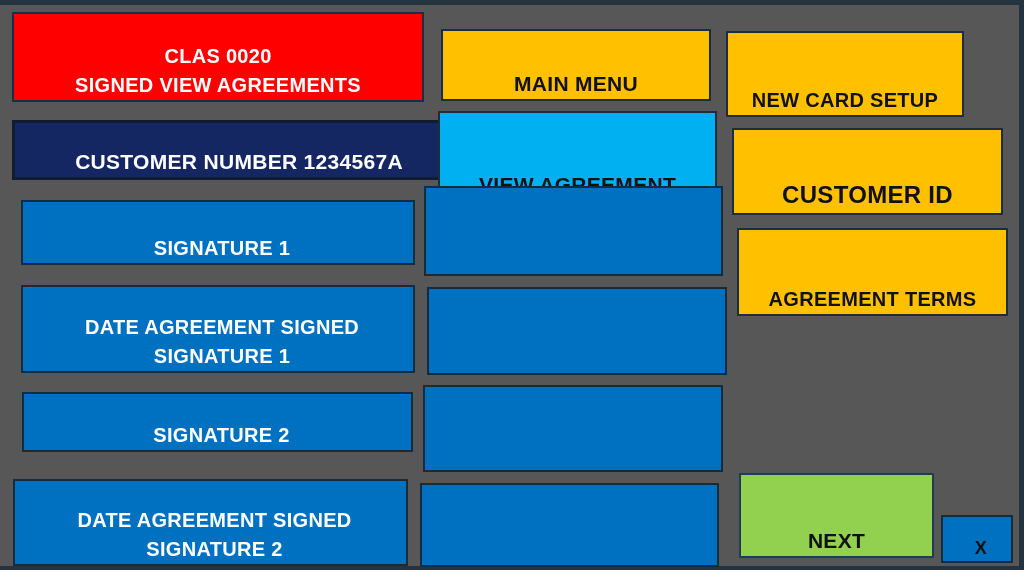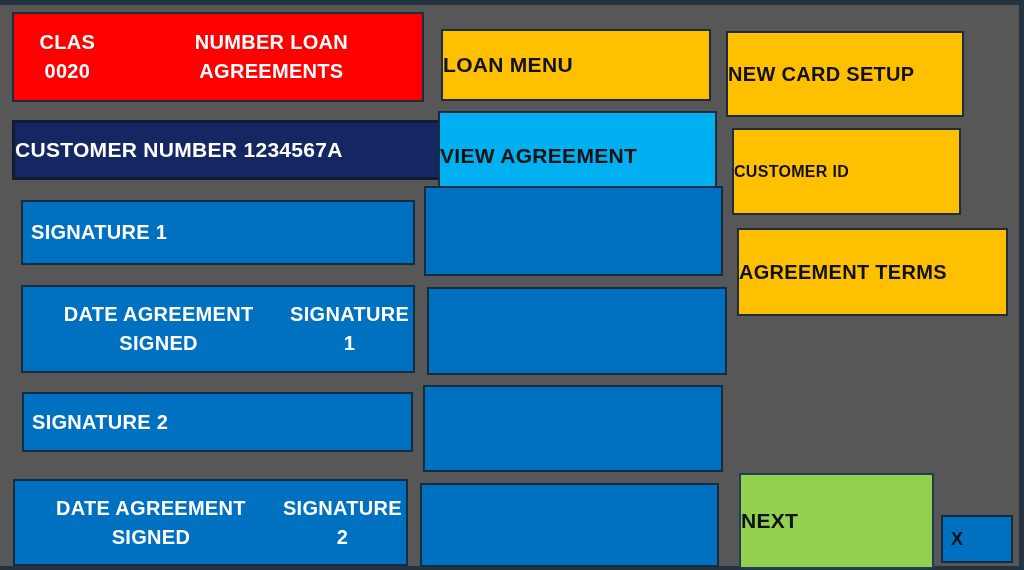--- a/index.html
+++ b/index.html
@@ -22,23 +22,23 @@
   }
   .frame-top    { left: 0; top: 0; width: 1024px; height: 5px; }
   .frame-right  { right: 0; top: 0; width: 5px; height: 570px; }
   .frame-bottom { left: 0; bottom: 0; width: 1024px; height: 4px; }
 
   .box {
     position: absolute;
     box-sizing: border-box;
     border: 2px solid #1c2e3e;
     display: flex;
-    flex-direction: row;
+    flex-direction: column;
     align-items: center;
-    justify-content: space-between;
+    justify-content: flex-end;
     text-align: center;
     letter-spacing: 0.3px;
     line-height: 1.45;
   }
   .red    { background: #fe0000; color: #ffffff; }
   .navy   { background: #152763; color: #ffffff; border-color: #101c30; }
   .blue   { background: #0070c0; color: #ffffff; border-color: #142c3d; padding-left: 8px; }
   .lblue  { background: #00b0f0; color: #111111; }
   .yellow { background: #ffc000; color: #111111; }
   .green  { background: #92d050; color: #111111; border-color: #1f3d57; }
@@ -54,39 +54,39 @@
   
   .main-menu         { left: 441px; top: 29px;  width: 270px; height: 72px; font-size: 21px; }
   .view-agreement    { left: 438px; top: 111px; width: 279px; height: 91px; font-size: 21px; }
   .value-box-1       { left: 424px; top: 186px; width: 299px; height: 90px; }
   .value-box-2       { left: 427px; top: 287px; width: 300px; height: 88px; }
   .value-box-3       { left: 423px; top: 385px; width: 300px; height: 87px; }
   .value-box-4       { left: 420px; top: 483px; width: 299px; height: 84px; }
 
   
   .new-card-setup    { left: 726px; top: 31px;  width: 238px; height: 86px; font-size: 20px; }
-  .customer-id       { left: 732px; top: 128px; width: 229px; height: 87px; font-size: 16px; }
+  .customer-id       { left: 732px; top: 128px; width: 271px; height: 87px; font-size: 24px; }
   .agreement-terms   { left: 737px; top: 228px; width: 271px; height: 88px; font-size: 20px; }
-  .next-button       { left: 739px; top: 473px; width: 195px; height: 96px; font-size: 21px; }
+  .next-button       { left: 739px; top: 473px; width: 195px; height: 85px; font-size: 21px; }
   .close-button      { left: 941px; top: 515px; width: 72px;  height: 48px; font-size: 18px; }
 
   .clickable { cursor: pointer; }
 </style>
 </head>
 <body>
 
 <div id="screen">
 
   <div class="frame frame-top"></div>
   <div class="frame frame-right"></div>
   <div class="frame frame-bottom"></div>
 
   <div class="box red clas-title">
     <span>CLAS 0020</span>
-    <span>NUMBER LOAN AGREEMENTS</span>
+    <span>SIGNED VIEW AGREEMENTS</span>
   </div>
 
   <div class="box navy customer-number">
     <span>CUSTOMER NUMBER 1234567A</span>
   </div>
 
   <div class="box blue field-label-1">
     <span>SIGNATURE 1</span>
   </div>
 
@@ -98,21 +98,21 @@
   <div class="box blue field-label-3">
     <span>SIGNATURE 2</span>
   </div>
 
   <div class="box blue field-label-4">
     <span>DATE AGREEMENT SIGNED</span>
     <span>SIGNATURE 2</span>
   </div>
 
   <div class="box yellow main-menu clickable">
-    <span>LOAN MENU</span>
+    <span>MAIN MENU</span>
   </div>
 
   <div class="box lblue view-agreement clickable">
     <span>VIEW AGREEMENT</span>
   </div>
 
   <div class="box blue value-box-1 clickable">
     <span></span>
   </div>
 

